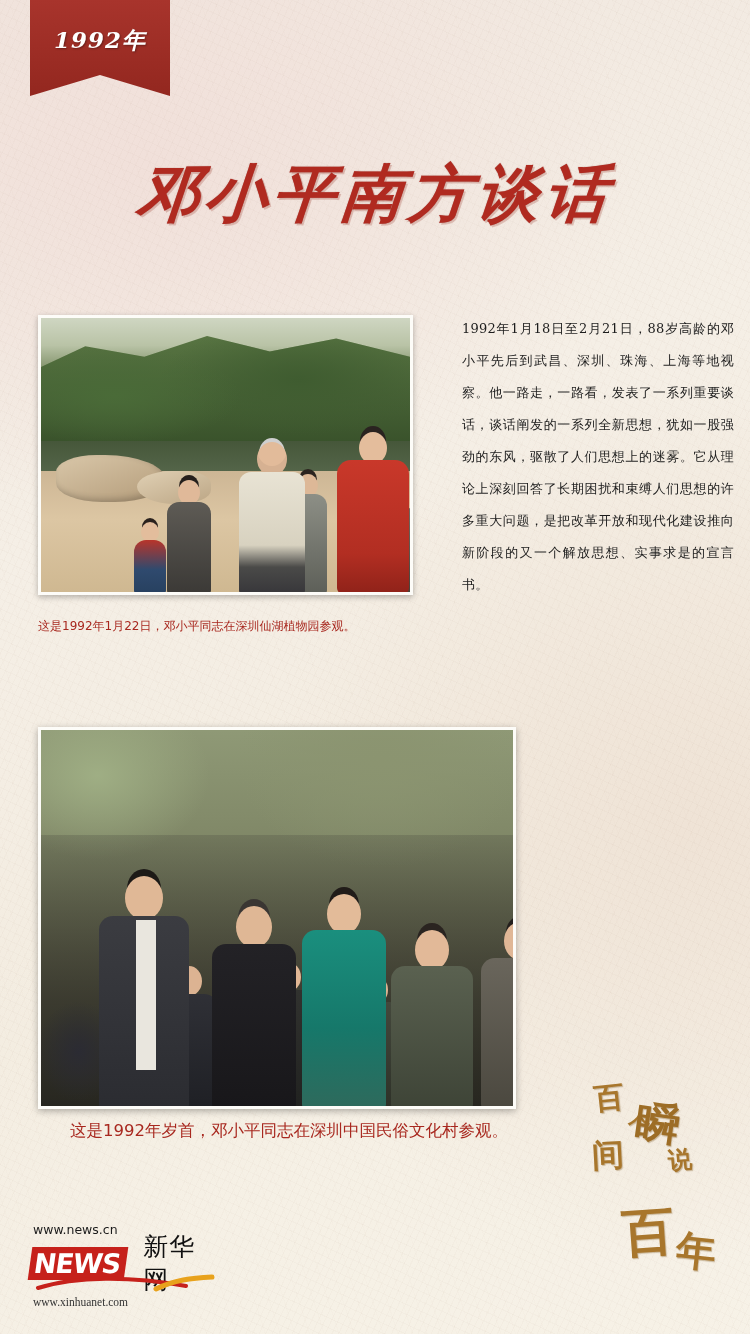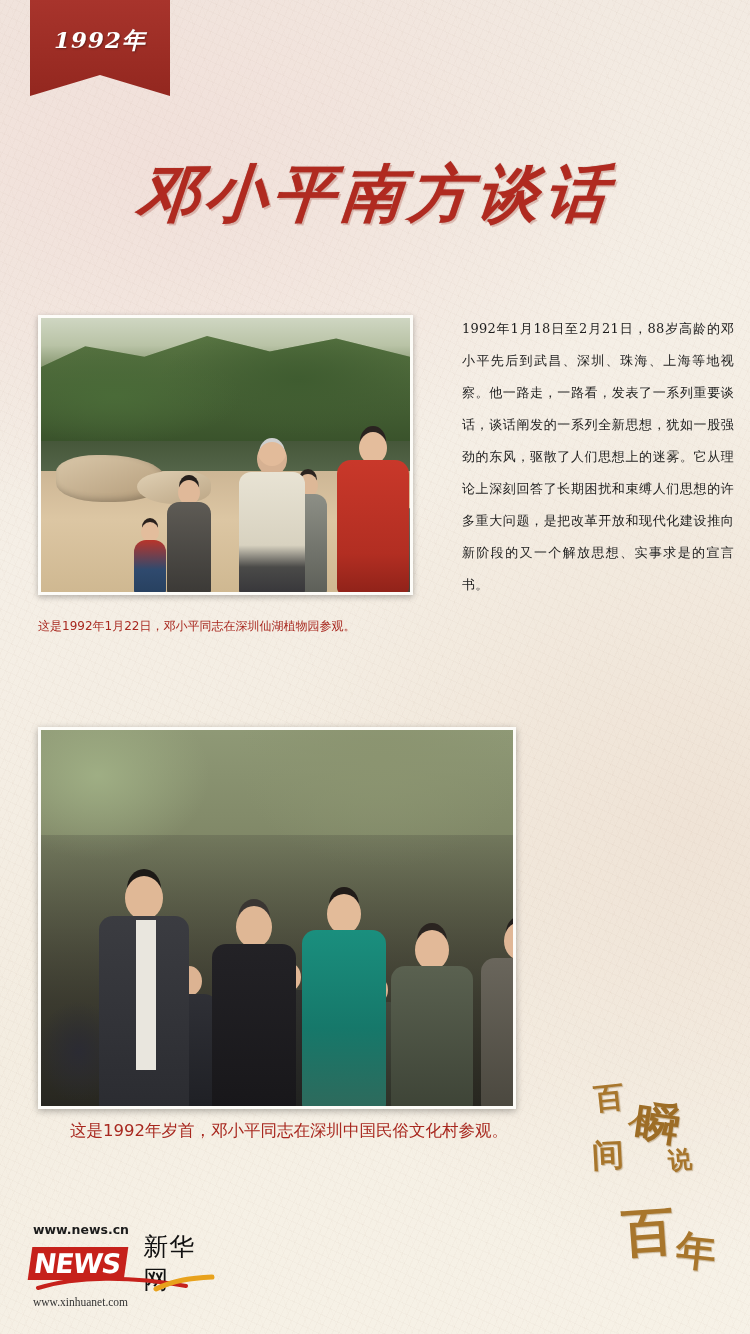--- a/index.html
+++ b/index.html
@@ -225,21 +225,21 @@
   .s4 { left: 44px; top: 46px;  font-size: 44px; transform: rotate(8deg); color:#9d6d26; }
   .s5 { left: 76px; top: 96px;  font-size: 24px; transform: rotate(-5deg); }
   .s6 { left: 30px; top: 150px; font-size: 52px; transform: rotate(-4deg); }
   .s7 { left: 84px; top: 176px; font-size: 40px; transform: rotate(6deg); }
 
   
   .logo { position: absolute; left: 30px; bottom: 20px; width: 230px; height: 92px; }
   .logo-url {
     position: absolute; left: 3px; top: 0;
     font-family: "DejaVu Sans", sans-serif;
-    font-size: 12.5px; font-weight: bold; color: #1b1b1b;
+    font-size: 12.5px; font-weight: normal; color: #1b1b1b;
   }
   .logo-main {
     position: absolute; left: 0; top: 18px; width: 190px; height: 46px;
     display: flex; align-items: center;
   }
   .logo-news {
     position: relative;
     background: #c6211b;
     color: #fff;
     font-family: "DejaVu Sans", sans-serif;

